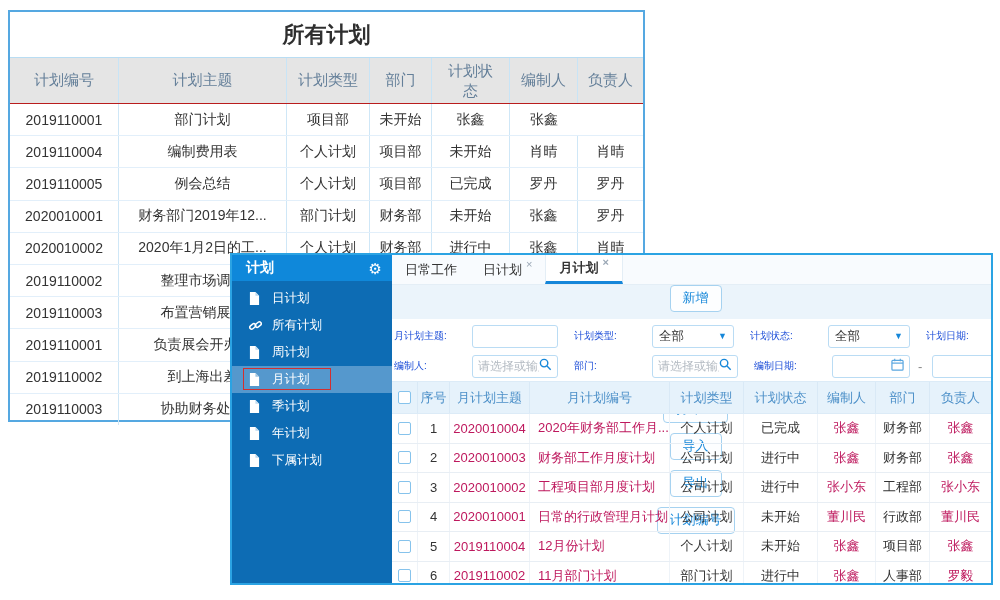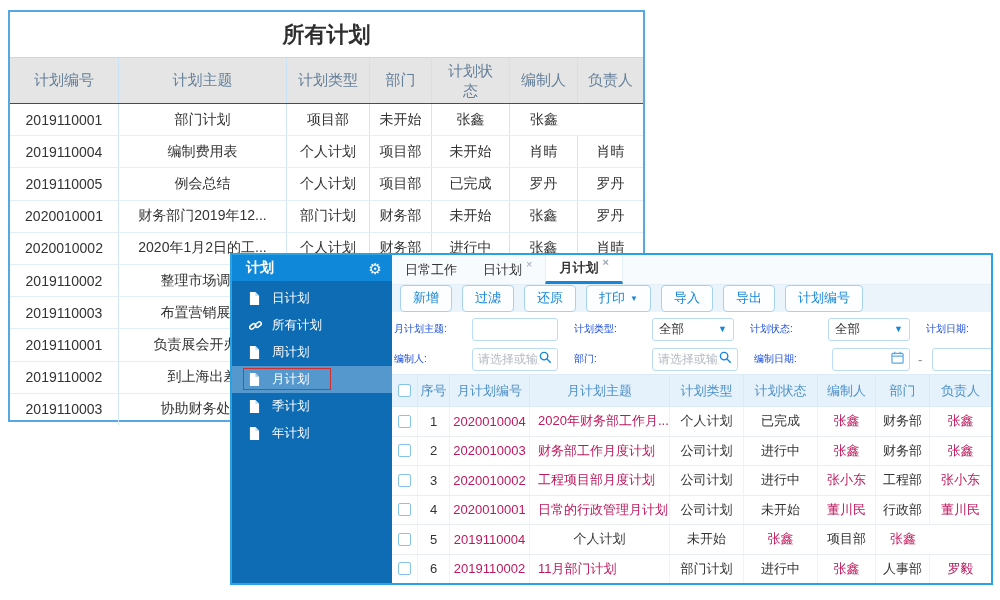--- a/index.html
+++ b/index.html
@@ -48,21 +48,21 @@
 
   
   .content { flex:1; display:flex; flex-direction:column; overflow:hidden; background:#fff; }
   .tabbar { height:30px; background:#f8fbfe; display:flex; border-bottom:1px solid #e4eef6; }
   .tab { display:flex; align-items:center; padding:8px 13px; font-size:13px; color:#333;
          cursor:pointer; white-space:nowrap; }
   .tab .tab-close { font-size:11px; color:#9aa7b5; margin-left:4px; position:relative; top:-6px; }
   .tab.active { background:#fff; font-weight:bold; border-bottom:3px solid #1586d9;
                 border-left:1px solid #e4eef6; border-right:1px solid #e4eef6; }
   .toolbar { height:34px; background:#ebf4fb; display:flex; align-items:center;
-             padding-left:8px; gap:10px; }
+             padding-left:8px; gap:10px;flex-direction:column; }
   .tbtn { background:#fdfeff; border:1px solid #a6d2f0; border-radius:4px; color:#1687d9;
           font-size:13px; padding:3px 12px 4px; cursor:pointer; white-space:nowrap;
           display:flex; align-items:center; }
   .caret { font-size:8px; color:#1687d9; margin-left:5px; }
 
   .filters { background:#fff; padding-top:2px; }
   .frow { height:30px; display:flex; align-items:center; padding-left:2px; white-space:nowrap; }
   .flabel { width:72px; text-align:left; font-size:10px; color:#1d4ed8; flex:0 0 72px; }
   .fgap { margin-left:16px; }
   .finput { width:86px; height:23px; border:1px solid #badcf4; border-radius:3px;
@@ -260,20 +260,29 @@
       </div>
       <div class="menu-item">
         <span class="mi-icon">
           <svg viewBox="0 0 12 14" width="11" height="13">
               <path d="M1 0 h6 l4 4 v10 h-10 z" fill="#fff"></path>
               <path d="M7 0 l4 4 h-4 z" fill="#bcd9ef"></path>
             </svg>
         </span>
         <span>年计划</span>
       </div>
+      <div class="menu-item">
+        <span class="mi-icon">
+          <svg viewBox="0 0 12 14" width="11" height="13">
+              <path d="M1 0 h6 l4 4 v10 h-10 z" fill="#fff"></path>
+              <path d="M7 0 l4 4 h-4 z" fill="#bcd9ef"></path>
+            </svg>
+        </span>
+        <span>下属计划</span>
+      </div>
     </div>
   </div>
 
   <div class="content">
 
     <div class="tabbar">
       <div class="tab">
         <span>日常工作</span>
       </div>
       <div class="tab">
@@ -352,22 +361,22 @@
         <span class="dash">-</span>
         <div class="finput fwide"></div>
       </div>
     </div>
 
     <div class="pt-grid pt-header">
       <div class="pt-hcell">
           <span class="cbx"></span>
         </div>
       <div class="pt-hcell">序号</div>
+      <div class="pt-hcell">月计划主题</div>
       <div class="pt-hcell">月计划编号</div>
-      <div class="pt-hcell">月计划主题</div>
       <div class="pt-hcell">计划类型</div>
       <div class="pt-hcell">计划状态</div>
       <div class="pt-hcell">编制人</div>
       <div class="pt-hcell">部门</div>
       <div class="pt-hcell">负责人</div>
     </div>
 
     <div class="pt-grid pt-row">
       <div class="pt-cell">
           <span class="cbx"></span>
@@ -419,20 +428,21 @@
       <div class="pt-cell link">董川民</div>
       <div class="pt-cell">行政部</div>
       <div class="pt-cell link">董川民</div>
     </div>
     <div class="pt-grid pt-row">
       <div class="pt-cell">
           <span class="cbx"></span>
         </div>
       <div class="pt-cell">5</div>
       <div class="pt-cell link">2019110004</div>
+      <div class="pt-cell left link">12月份计划</div>
       <div class="pt-cell">个人计划</div>
       <div class="pt-cell">未开始</div>
       <div class="pt-cell link">张鑫</div>
       <div class="pt-cell">项目部</div>
       <div class="pt-cell link">张鑫</div>
     </div>
     <div class="pt-grid pt-row">
       <div class="pt-cell">
           <span class="cbx"></span>
         </div>

